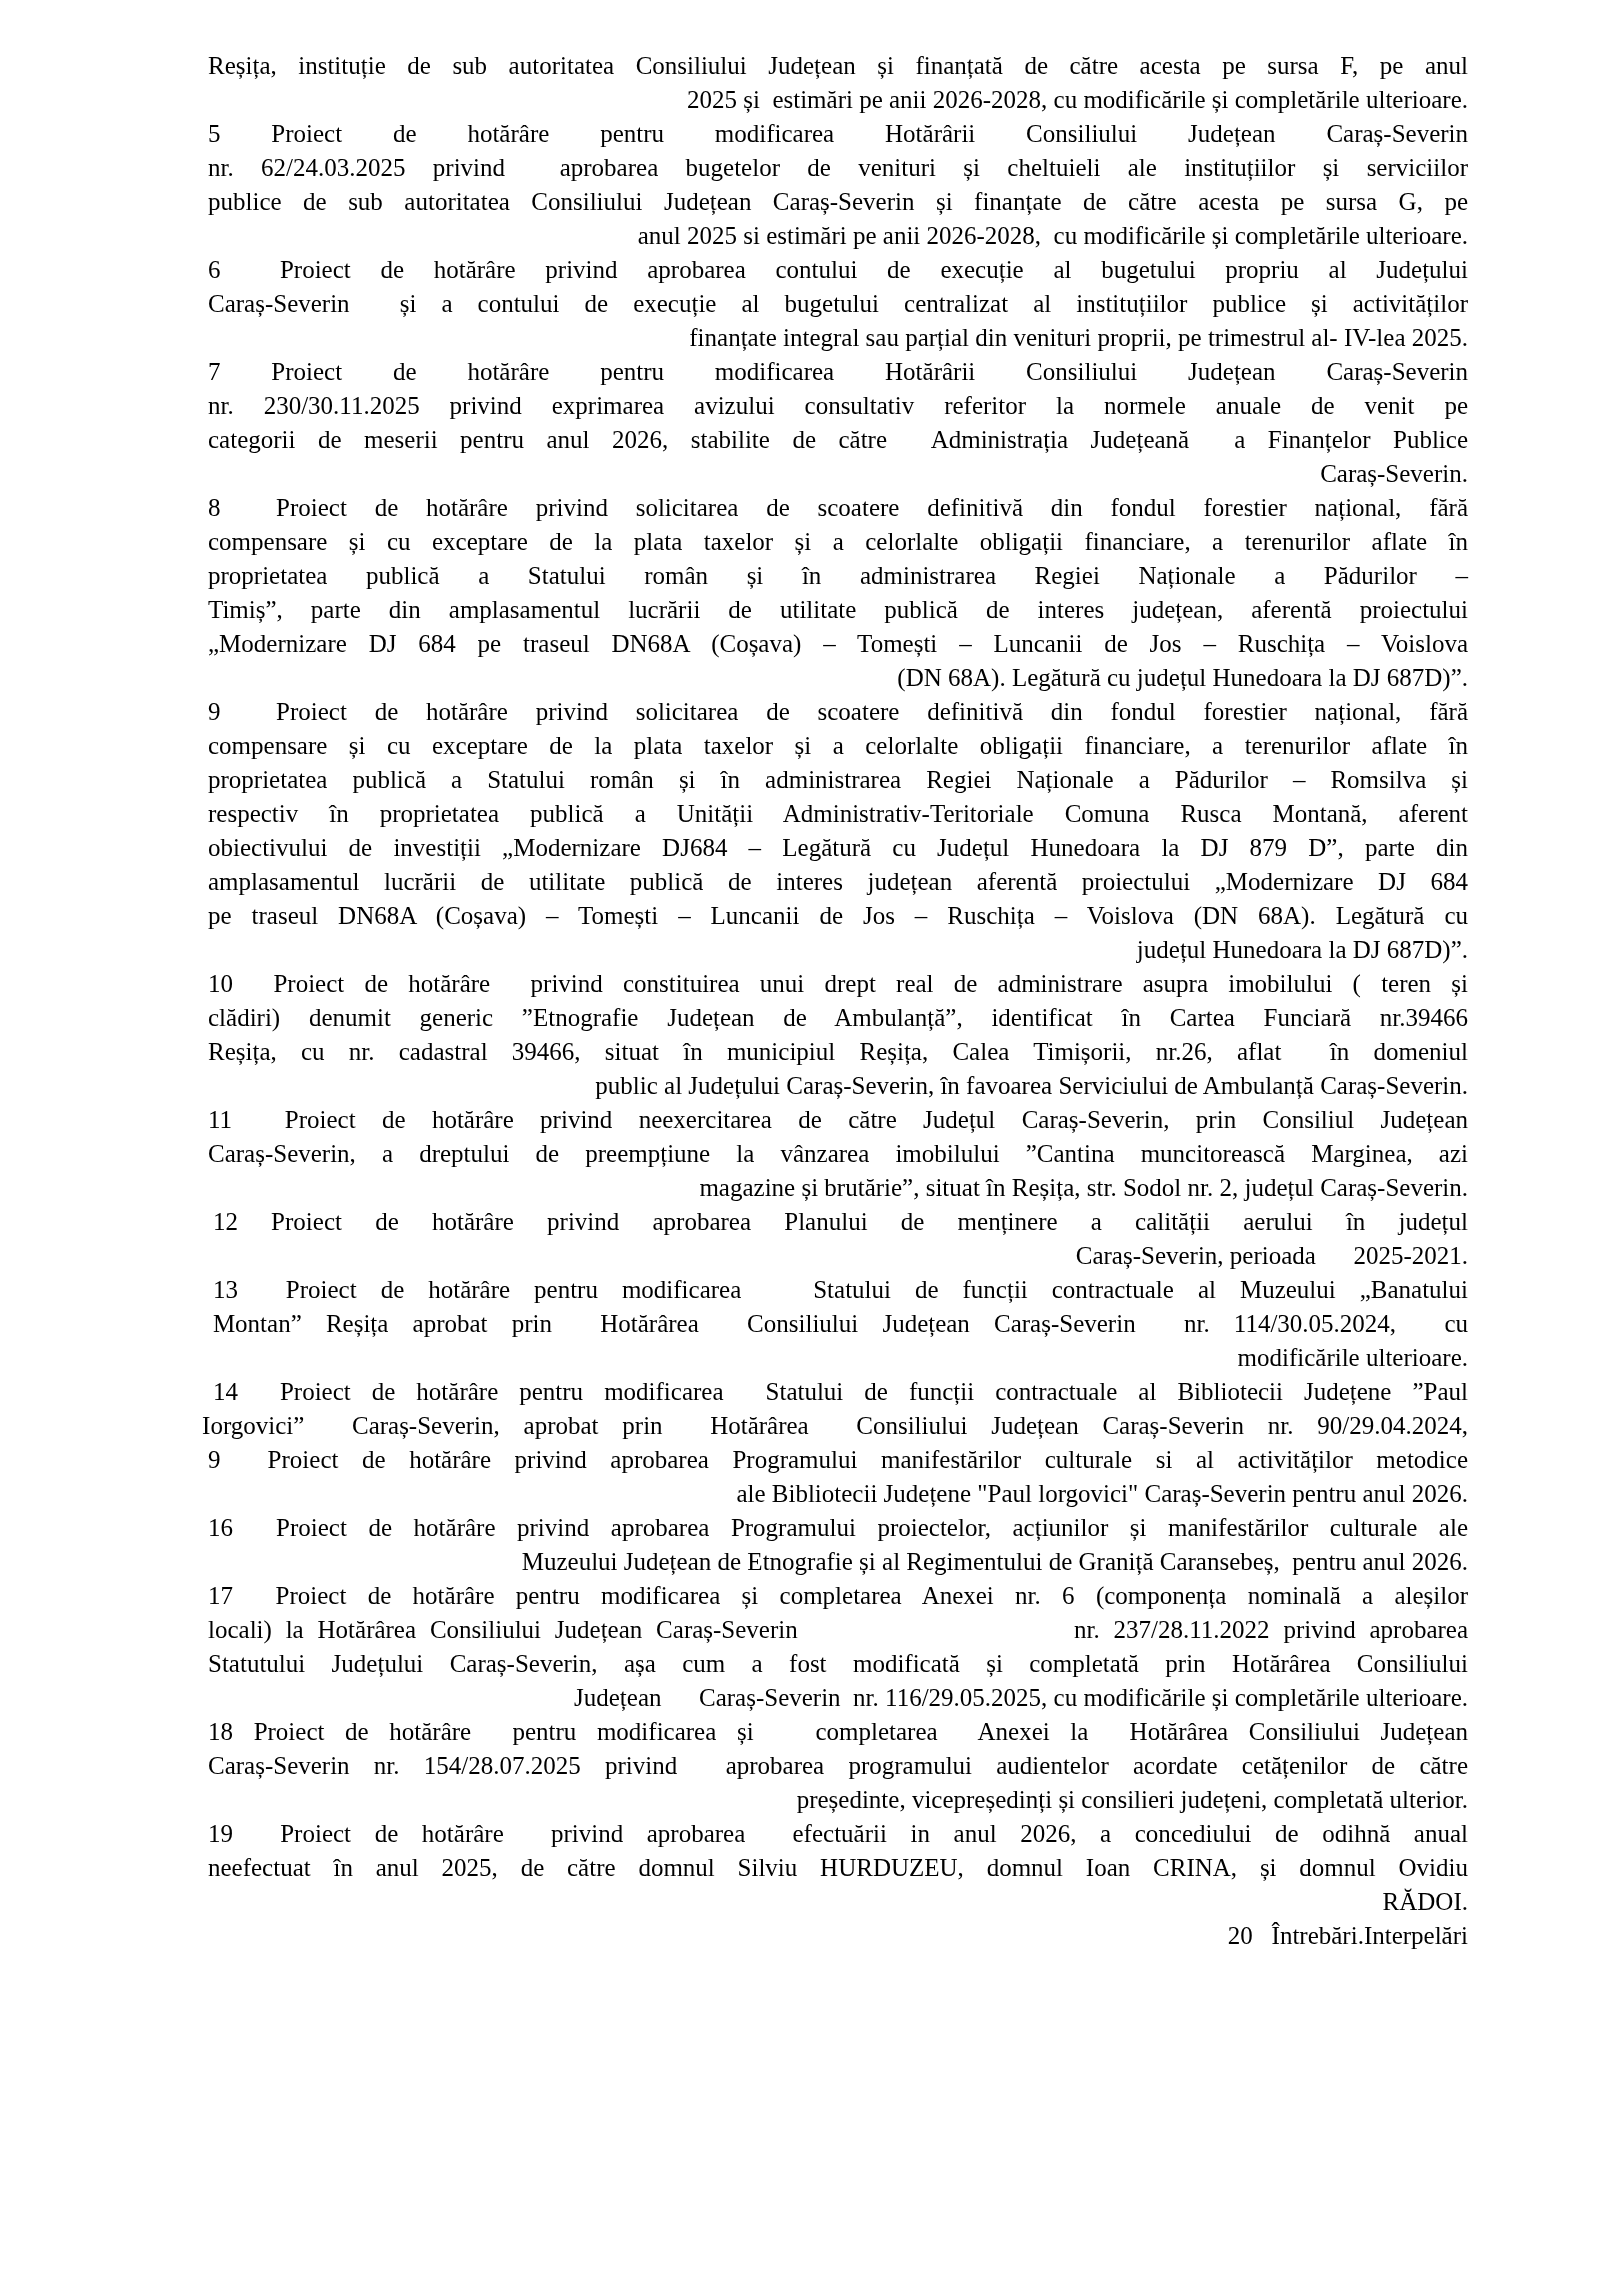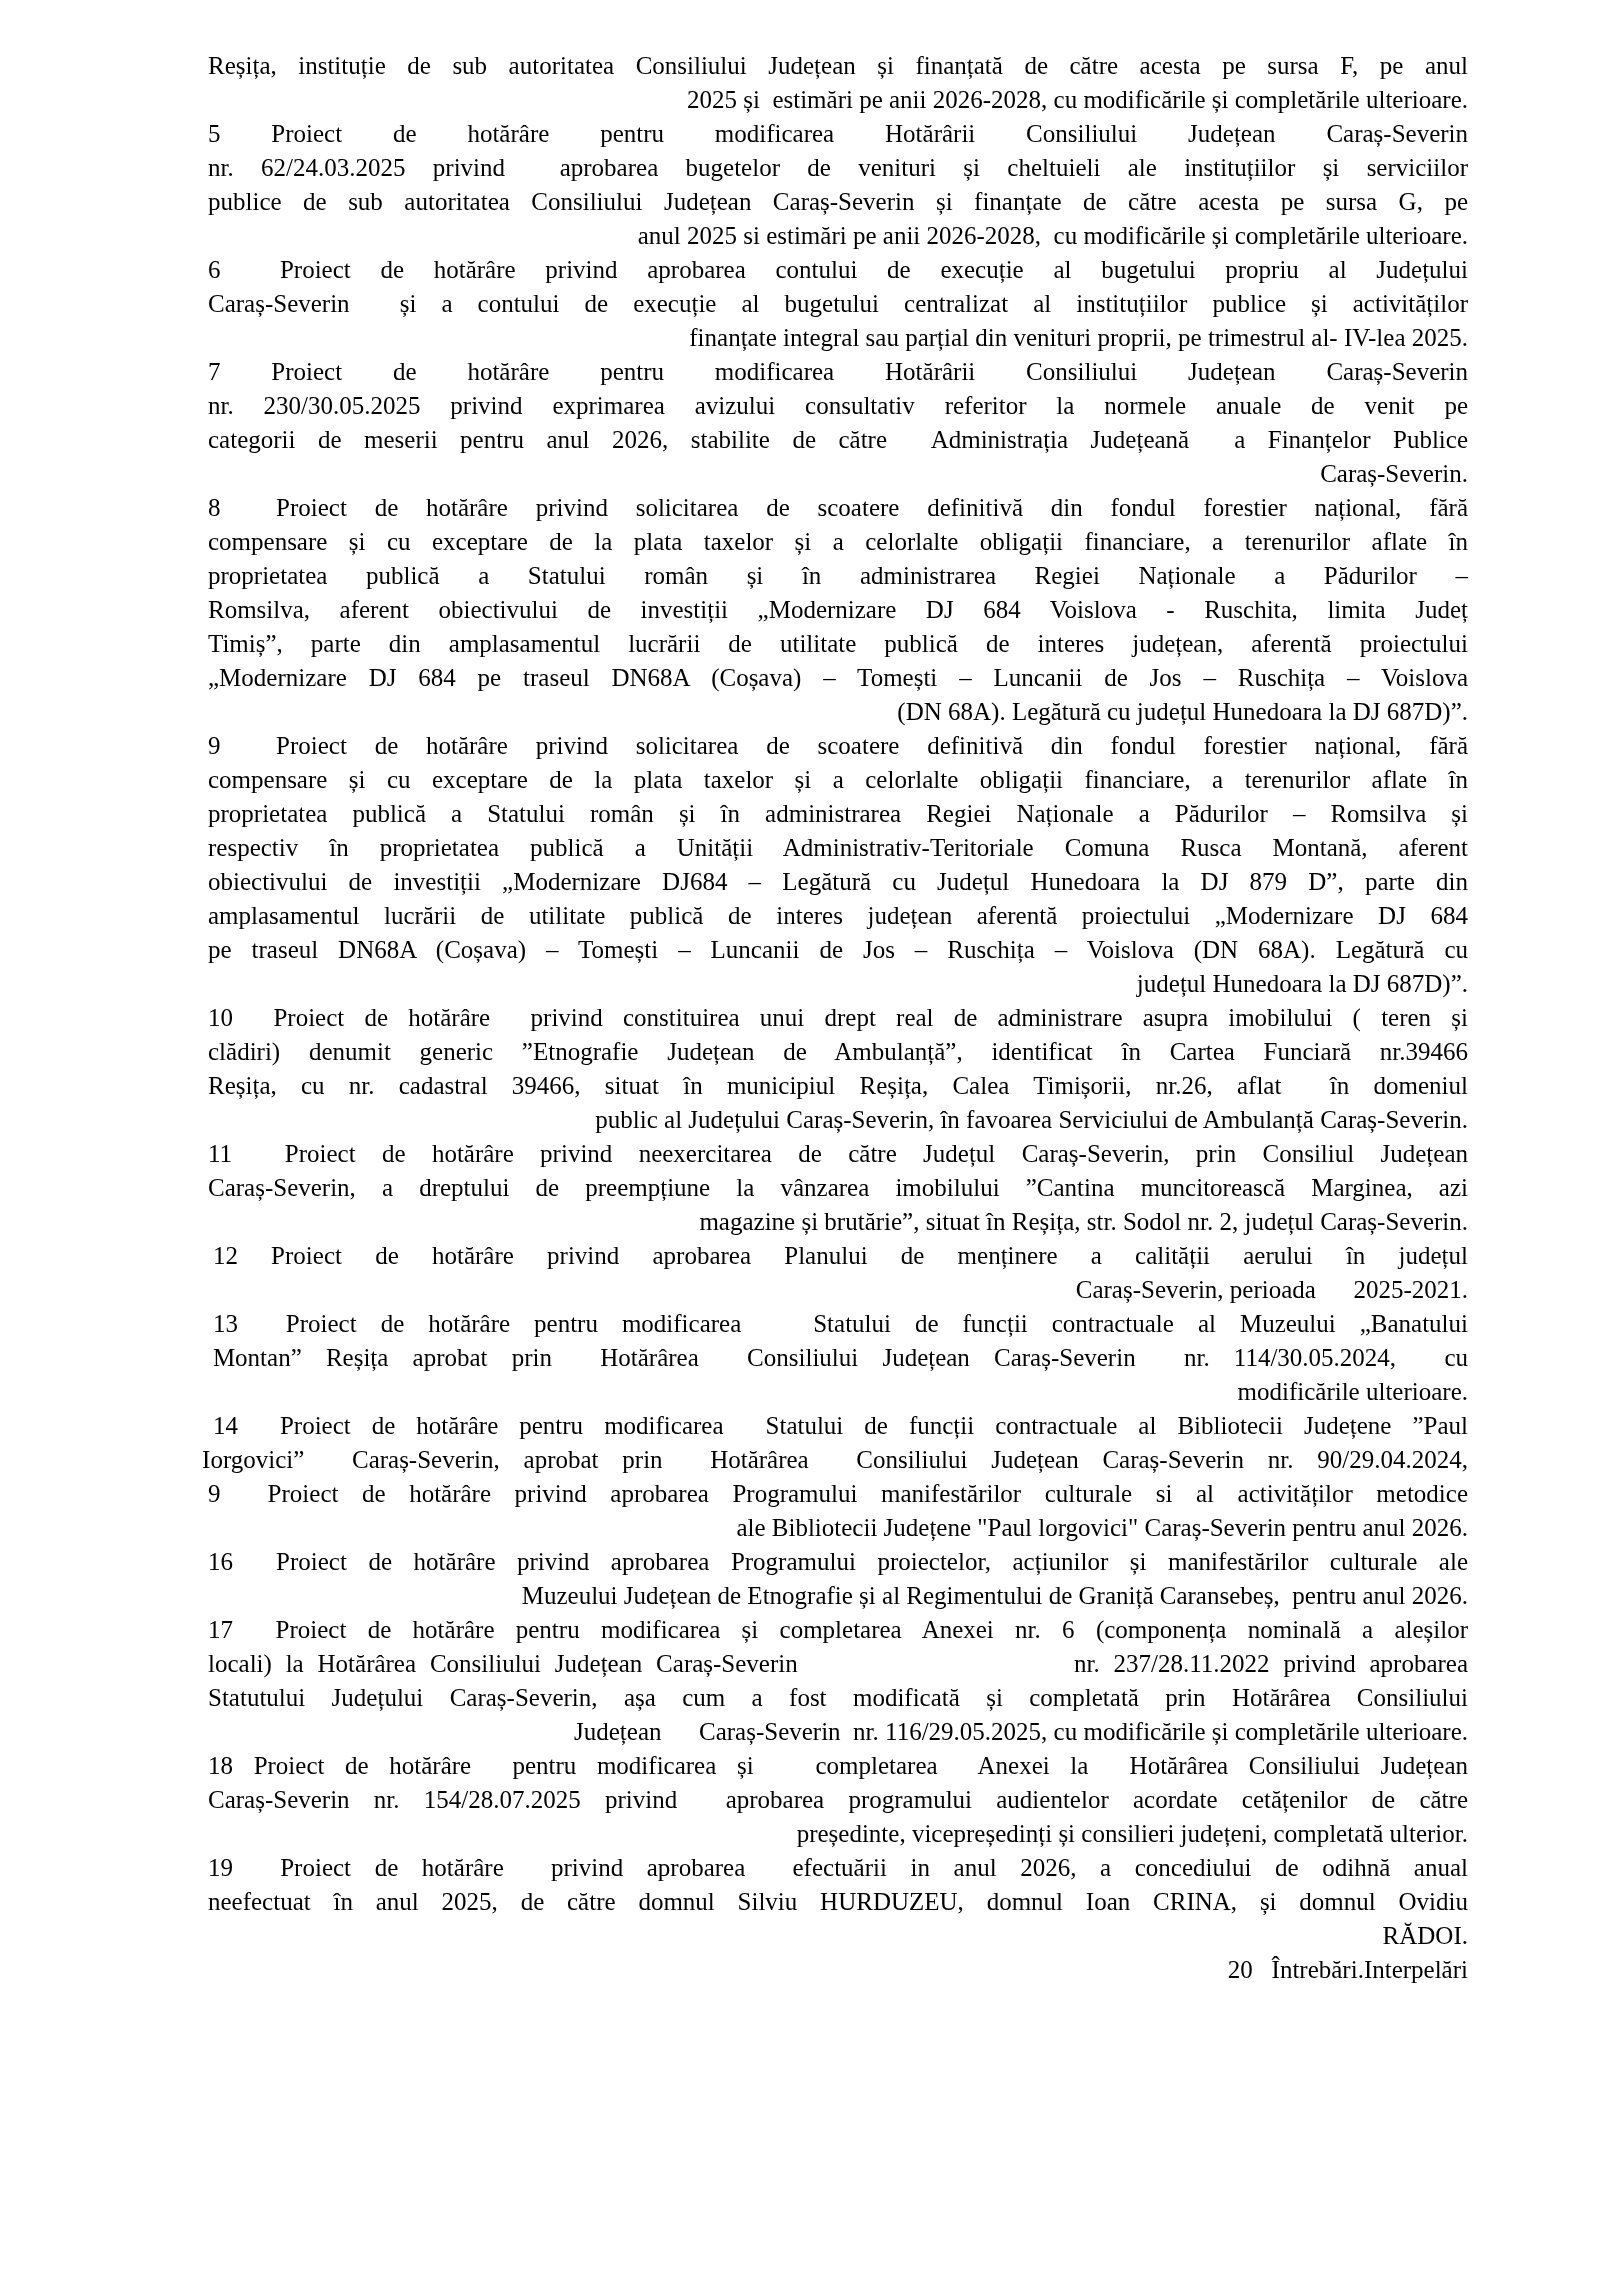--- a/index.html
+++ b/index.html
@@ -61,27 +61,26 @@
     <div class="line j">Reșița, instituție de sub autoritatea Consiliului Județean și finanțată de către acesta pe sursa F, pe anul</div>
     <div class="line l">2025 și  estimări pe anii 2026-2028, cu modificările și completările ulterioare.</div>
     <div class="line j">5  Proiect  de  hotărâre  pentru  modificarea  Hotărârii  Consiliului  Județean  Caraș-Severin</div>
     <div class="line j">nr. 62/24.03.2025 privind  aprobarea bugetelor de venituri și cheltuieli ale instituțiilor și serviciilor</div>
     <div class="line j">publice de sub autoritatea Consiliului Județean Caraș-Severin și finanțate de către acesta pe sursa G, pe</div>
     <div class="line l">anul 2025 si estimări pe anii 2026-2028,  cu modificările și completările ulterioare.</div>
     <div class="line j">6  Proiect de hotărâre privind aprobarea contului de execuție al bugetului propriu al Județului</div>
     <div class="line j">Caraș-Severin  și a contului de execuție al bugetului centralizat al instituțiilor publice și activităților</div>
     <div class="line l">finanțate integral sau parțial din venituri proprii, pe trimestrul al- IV-lea 2025.</div>
     <div class="line j">7  Proiect  de  hotărâre  pentru  modificarea  Hotărârii  Consiliului  Județean  Caraș-Severin</div>
-    <div class="line j">nr. 230/30.05.2025 privind exprimarea avizului consultativ referitor la normele anuale de venit pe</div>
+    <div class="line j">nr. 230/30.11.2025 privind exprimarea avizului consultativ referitor la normele anuale de venit pe</div>
     <div class="line j">categorii de meserii pentru anul 2026, stabilite de către  Administrația Județeană  a Finanțelor Publice</div>
     <div class="line l">Caraș-Severin.</div>
     <div class="line j">8  Proiect de hotărâre privind solicitarea de scoatere definitivă din fondul forestier național, fără</div>
     <div class="line j">compensare și cu exceptare de la plata taxelor și a celorlalte obligații financiare, a terenurilor aflate în</div>
     <div class="line j">proprietatea  publică  a  Statului  român  și  în  administrarea  Regiei  Naționale  a  Pădurilor  –</div>
-    <div class="line j">Romsilva, aferent obiectivului de investiții „Modernizare DJ 684 Voislova - Ruschita, limita Județ</div>
     <div class="line j">Timiș”, parte din amplasamentul lucrării de utilitate publică de interes județean, aferentă proiectului</div>
     <div class="line j">„Modernizare DJ 684 pe traseul DN68A (Coșava) – Tomești – Luncanii de Jos – Ruschița – Voislova</div>
     <div class="line l">(DN 68A). Legătură cu județul Hunedoara la DJ 687D)”.</div>
     <div class="line j">9  Proiect de hotărâre privind solicitarea de scoatere definitivă din fondul forestier național, fără</div>
     <div class="line j">compensare și cu exceptare de la plata taxelor și a celorlalte obligații financiare, a terenurilor aflate în</div>
     <div class="line j">proprietatea publică a Statului român și în administrarea Regiei Naționale a Pădurilor – Romsilva și</div>
     <div class="line j">respectiv în proprietatea publică a Unității Administrativ-Teritoriale Comuna Rusca Montană, aferent</div>
     <div class="line j">obiectivului de investiții „Modernizare DJ684 – Legătură cu Județul Hunedoara la DJ 879 D”, parte din</div>
     <div class="line j">amplasamentul lucrării de utilitate publică de interes județean aferentă proiectului „Modernizare DJ 684</div>
     <div class="line j">pe traseul DN68A (Coșava) – Tomești – Luncanii de Jos – Ruschița – Voislova (DN 68A). Legătură cu</div>

